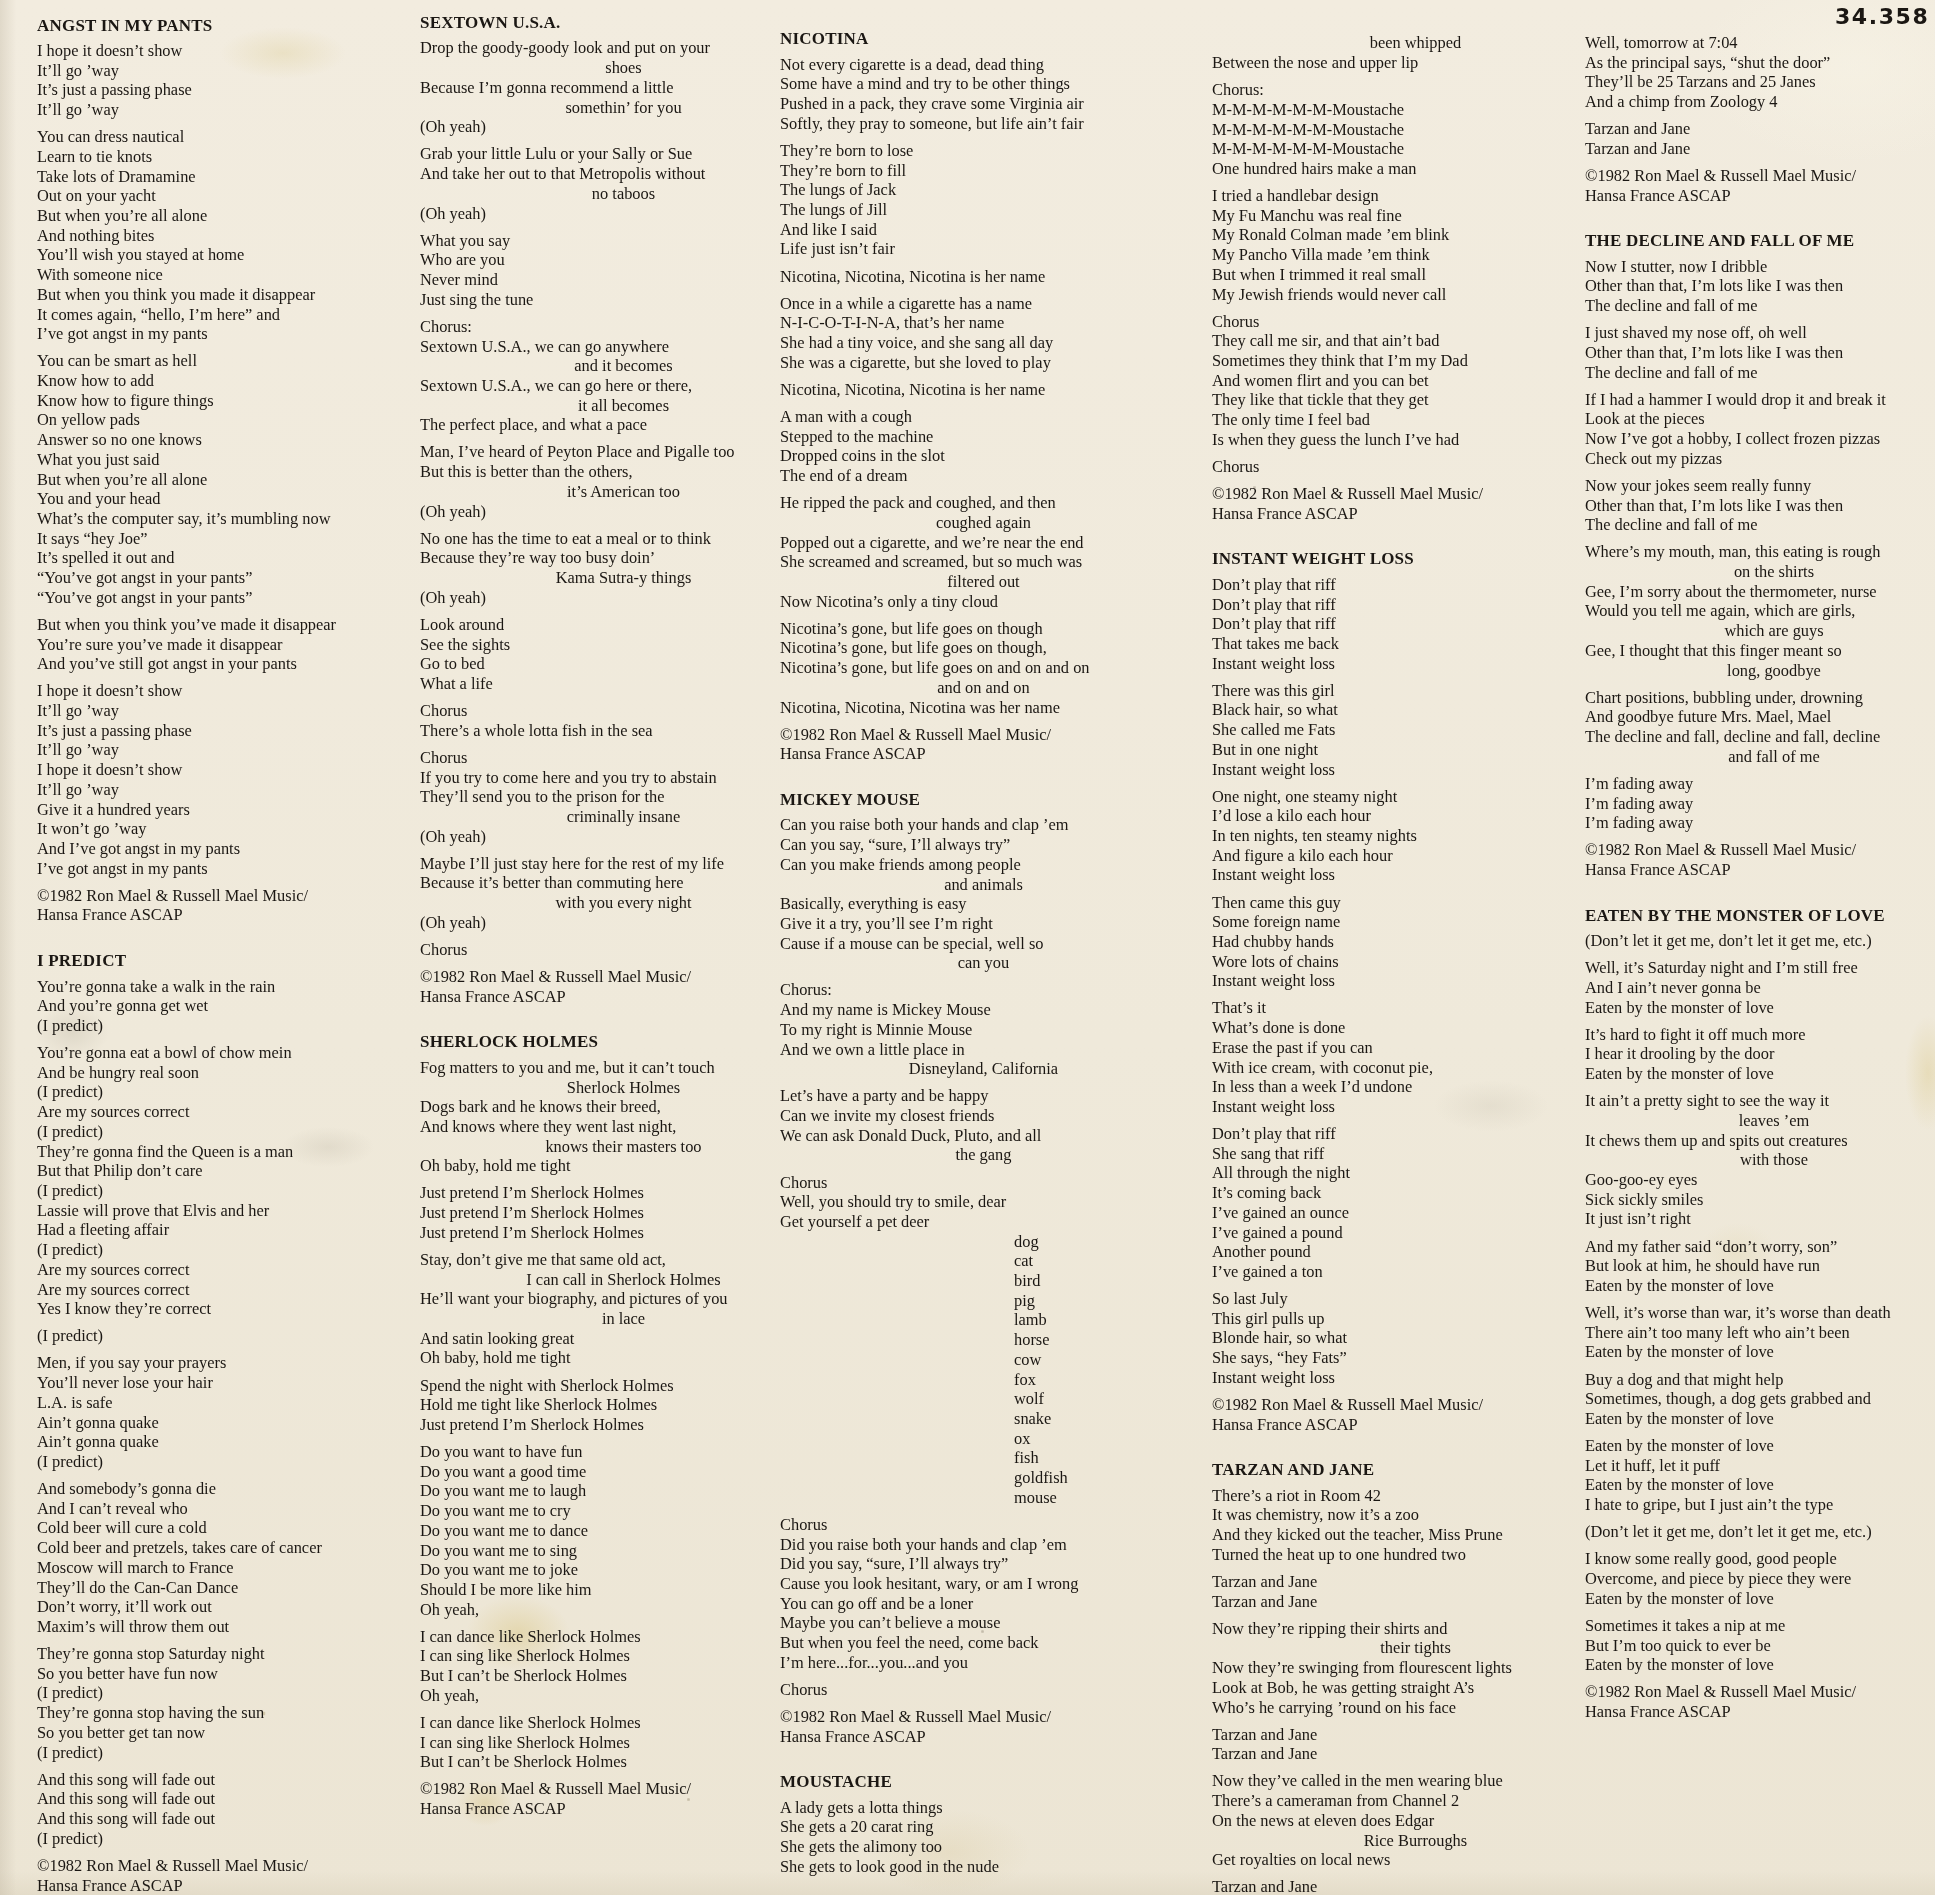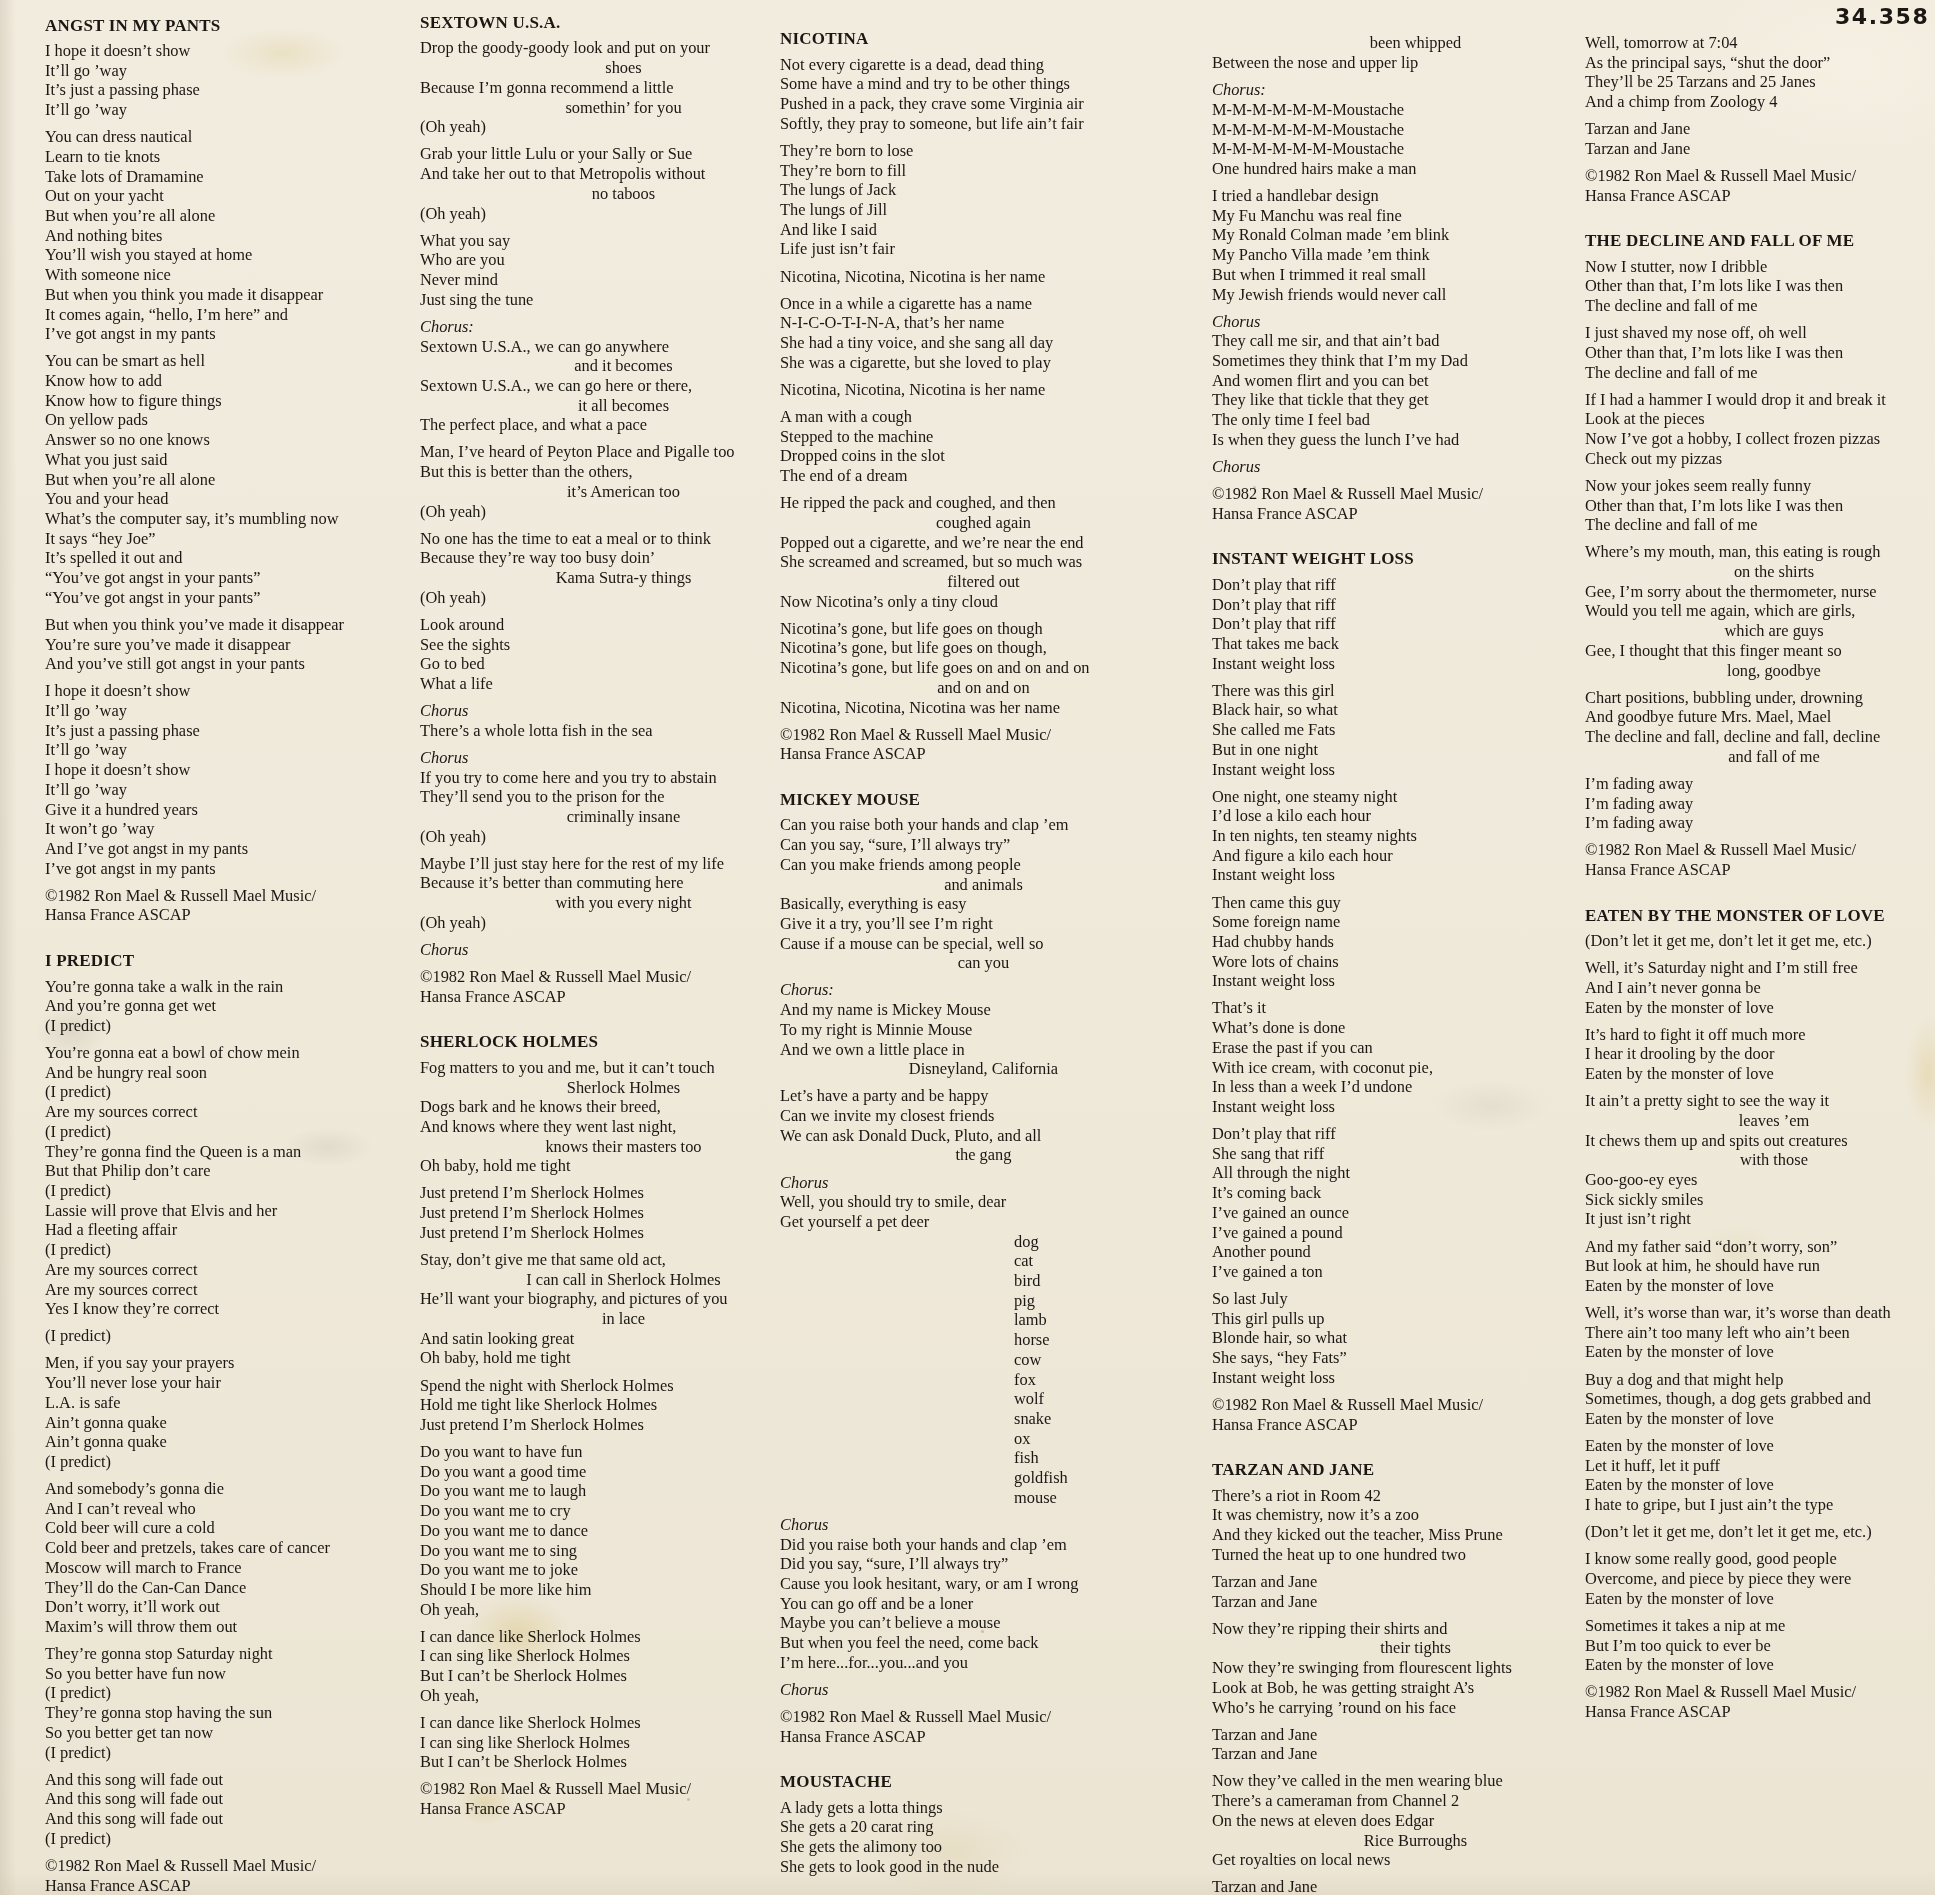--- a/index.html
+++ b/index.html
@@ -43,33 +43,33 @@
       982px 1631px 0 0.8px rgba(90,80,60,0.28),
       263px  1713px 0 1.2px rgba(150,130,70,0.32),
       688px 1799px 0 0.8px rgba(110,95,60,0.30);
   }
   .col {
     position:absolute; top:12.3px;
     width:381px;
     font-size:16.4px; line-height:19.7px;
     white-space:pre;
   }
-  .col-1 { left:37px;  padding-top:3.3px;margin-left:8px;  }
+  .col-1 { left:37px;  padding-top:3.3px;  }
   .col-2 { left:420px; padding-top:0.8px; }
   .col-3 { left:780px; padding-top:17px; }
   .col-4 { left:1212px; padding-top:21px; }
   .col-5 { left:1585px; padding-top:20.5px; width:352px; }
   .t-title {
     font-weight:bold; font-size:17px; letter-spacing:0.2px;
     margin-bottom:5.7px;
   }
   .t-line  { white-space:pre; }
   .t-cont  { padding-left:26px;text-align:center; }
   .t-deep  { padding-left:234px; }
-  .t-chorus{ font-style:italic; }
+  .t-chorus{ }
   .t-copy  { }
   .t-gap   { height:7.4px; }
   .t-songgap { height:26px; }
   .catalog {
     position:absolute; top:4.1px; right:6.6px;
     font-family:"DejaVu Sans", sans-serif;
     font-weight:bold; font-size:22px; letter-spacing:1.6px;
     color:#1b1713;
   }
 </style>

